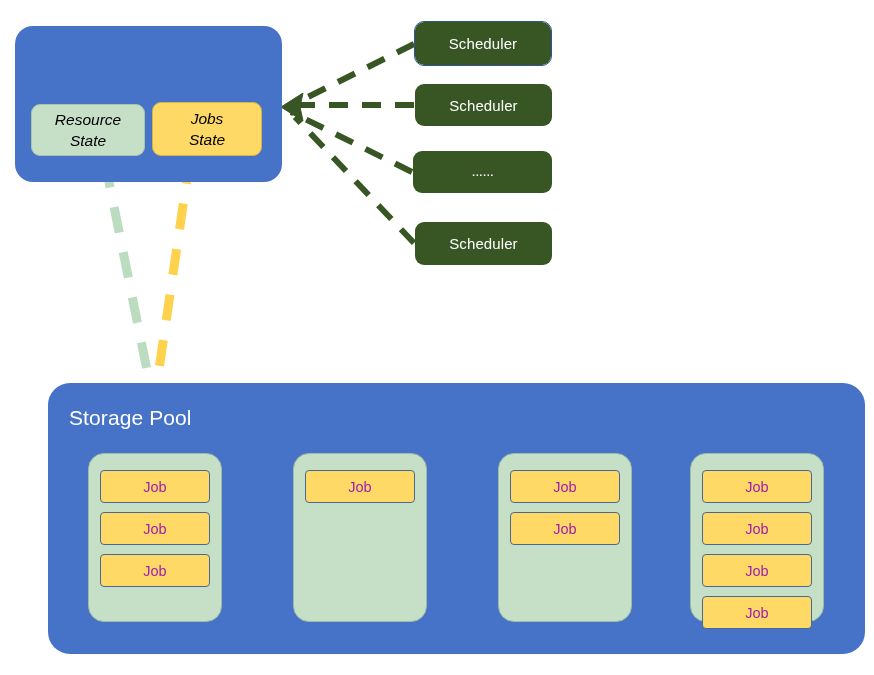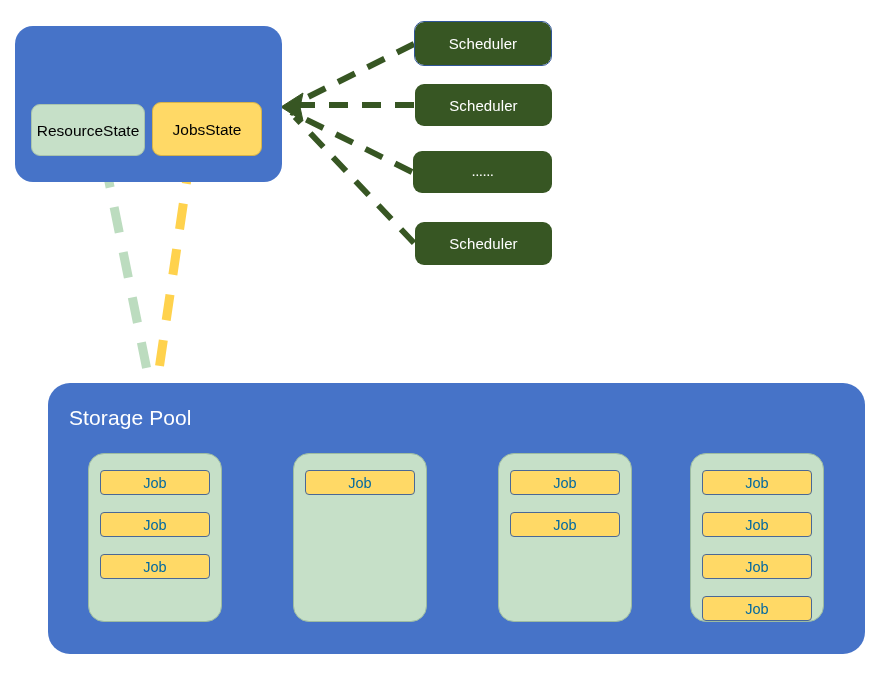--- a/index.html
+++ b/index.html
@@ -53,25 +53,27 @@
   #state-storage-title {
     left: 24px;
     top: 43px;
   }
   .state-chip {
     position: absolute;
     box-sizing: border-box;
     border-radius: 9px;
     border: 1px solid #a9c4ad;
     display: flex;
+    flex-direction: column;
     align-items: center;
     justify-content: center;
     font-size: 15.5px;
     line-height: 21px;
     color: #000000;
+    font-style: italic;
   }
   #resource-state {
     left: 31px;
     top: 104px;
     width: 114px;
     height: 52px;
     background: #c6e0c8;
   }
   #jobs-state {
     left: 152px;
@@ -121,26 +123,26 @@
     background: #c6e0c8;
     border: 1px solid #9dbca2;
     border-radius: 16px;
   }
   .job {
     position: absolute;
     box-sizing: border-box;
     background: #ffd966;
     border: 1px solid #4a6896;
     border-radius: 4px;
-    color: #0369a1;
+    color: #a21caf;
     font-size: 14.5px;
     display: flex;
     align-items: center;
     justify-content: center;
-    height: 25px;
+    height: 33px;
   }
 </style>
 </head>
 <body>
 
 <div id="canvas">
 
   <svg class="layer" viewBox="0 0 874 675">
 
     <g stroke="#375623" stroke-width="6" fill="none" stroke-linecap="butt" stroke-dasharray="19 14">

